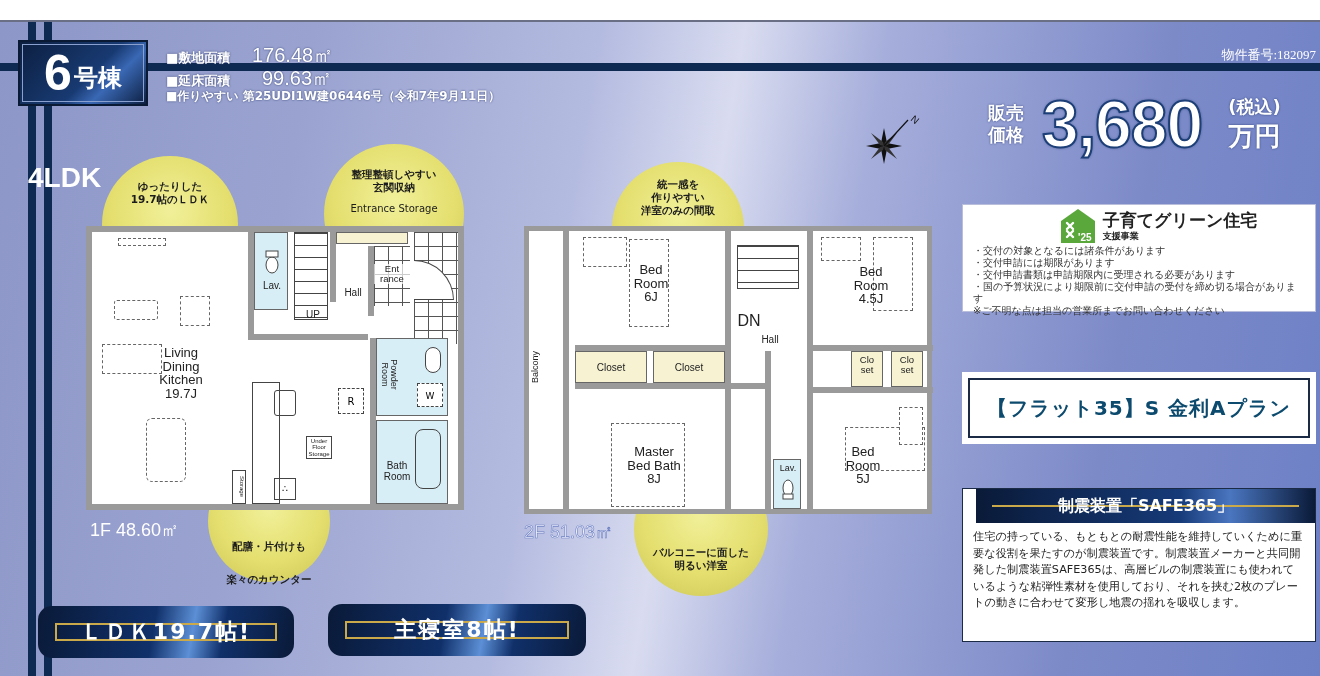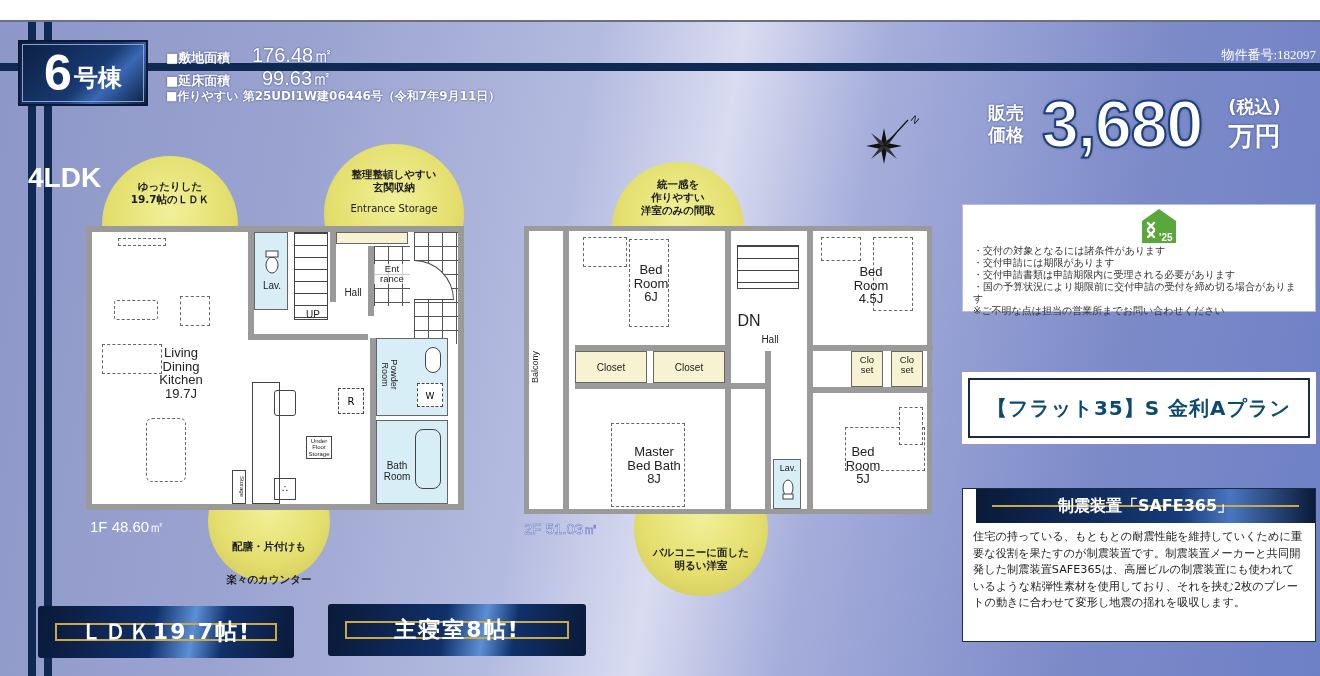--- a/index.html
+++ b/index.html
@@ -68,23 +68,23 @@
 
   .plan { position: absolute; background: #fff; border: 6px solid #9a9a9a; }
   .wall { position: absolute; background: #9a9a9a; }
   .room-label { position: absolute; font-family: "Liberation Sans", sans-serif; color: #222; text-align: center; line-height: 1.05; }
   .tile { position: absolute; background-image: linear-gradient(#555 1px, transparent 1px), linear-gradient(90deg, #555 1px, transparent 1px); background-size: 14px 14px; background-color: #fff; }
   .wet { background: #d8eef6; }
   .closet { background: #f6f2d2; }
   .furn { position: absolute; border: 1px dashed #666; background: #fff; }
   .stair { position: absolute; background-image: linear-gradient(#444 1px, transparent 1px); background-size: 100% 12px; background-color: #fff; border: 1px solid #444; }
 
-  .floor-area { position: absolute; font-family: "Liberation Sans", sans-serif; font-size: 15px; color: #fff; }
-
-  .banner { position: absolute; height: 52px; border-radius: 3px;
+  .floor-area { position: absolute; font-family: "Liberation Sans", sans-serif; font-size: 18px; color: #fff; }
+
+  .banner { position: absolute; height: 52px; border-radius: 14px;
     background: linear-gradient(100deg, #0a1a38 0%, #10306a 45%, #5c8fd6 60%, #10306a 72%, #0a1a38 100%); padding: 17px; }
   .banner-inner { width: 100%; height: 100%; border: 2px solid #c9a94a; display: flex; align-items: center; justify-content: center;
     color: #fff; font-weight: bold; font-size: 22px; letter-spacing: 2px; }
 </style>
 </head>
 <body>
 
 <div class="sheet">
 
   <div class="vline" style="left:28px;width:8px;"></div>
@@ -149,20 +149,24 @@
           <polygon points="0,12 17,0 34,12 34,34 0,34" fill="#5aa83c"></polygon>
           <g stroke="#fff" stroke-width="2.4" stroke-linecap="round">
             <line x1="6" y1="14" x2="12" y2="20"></line>
               <line x1="12" y1="14" x2="6" y2="20"></line>
             <line x1="6" y1="22" x2="12" y2="28"></line>
               <line x1="12" y1="22" x2="6" y2="28"></line>
           </g>
           <text x="17" y="32" font-size="10" fill="#fff" font-weight="bold" font-family="Liberation Sans, sans-serif">'25</text>
         </svg>
       </div>
+      <div class="green-title-block">
+        <span class="green-title">子育てグリーン住宅</span>
+        <span class="green-sub">支援事業</span>
+      </div>
     </div>
     <div class="green-notes">
       <div>・交付の対象となるには諸条件があります</div>
       <div>・交付申請には期限があります</div>
       <div>・交付申請書類は申請期限内に受理される必要があります</div>
       <div>・国の予算状況により期限前に交付申請の受付を締め切る場合があります</div>
       <div>※ご不明な点は担当の営業所までお問い合わせください</div>
     </div>
   </div>
 

